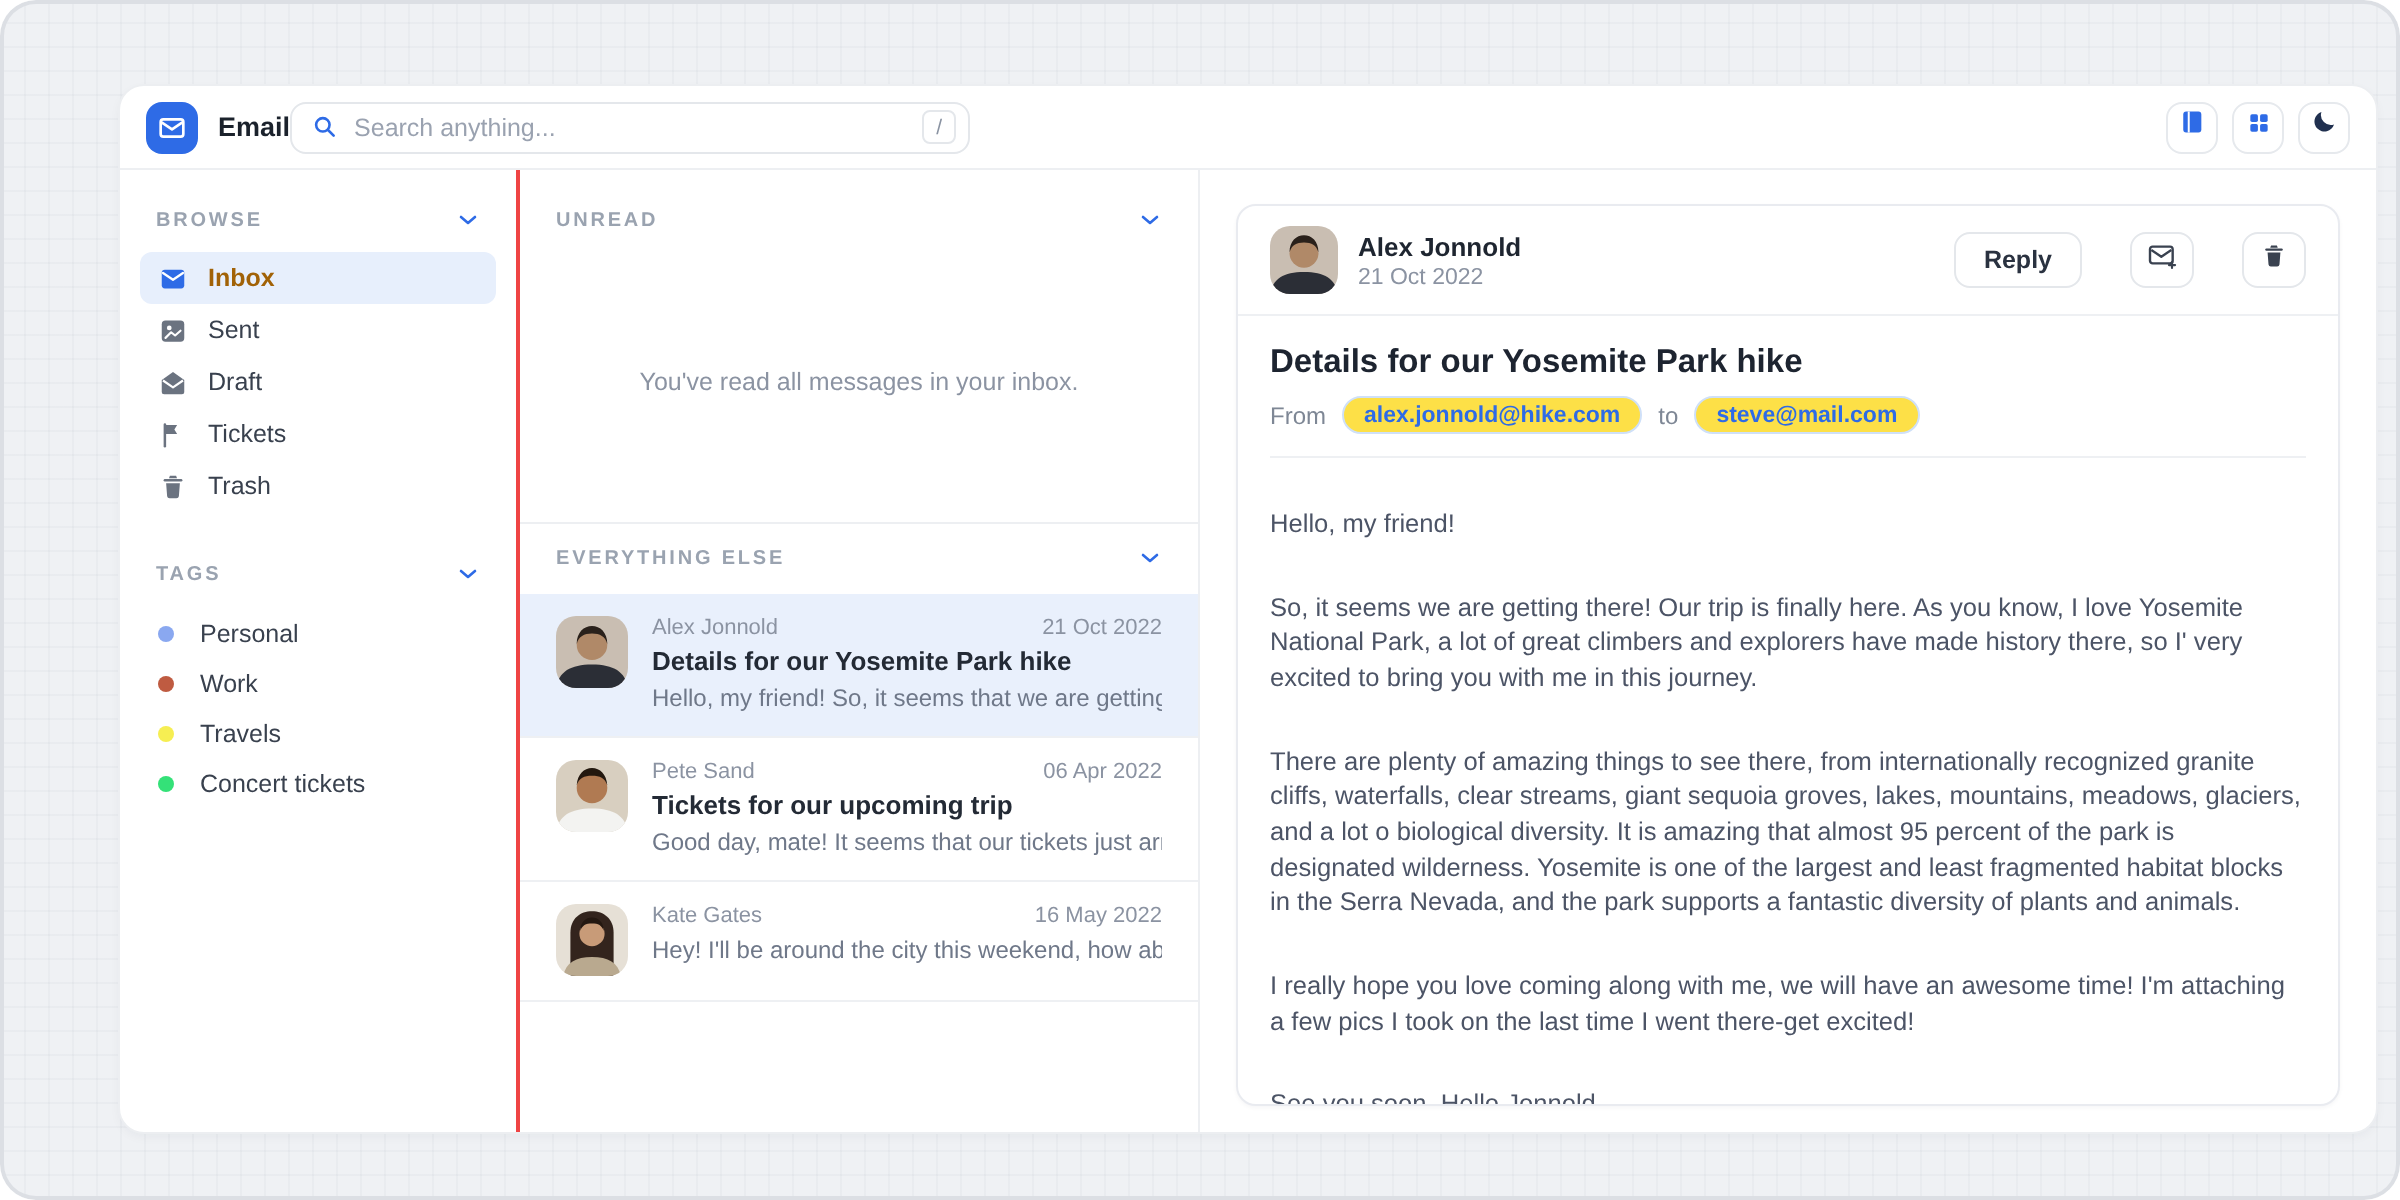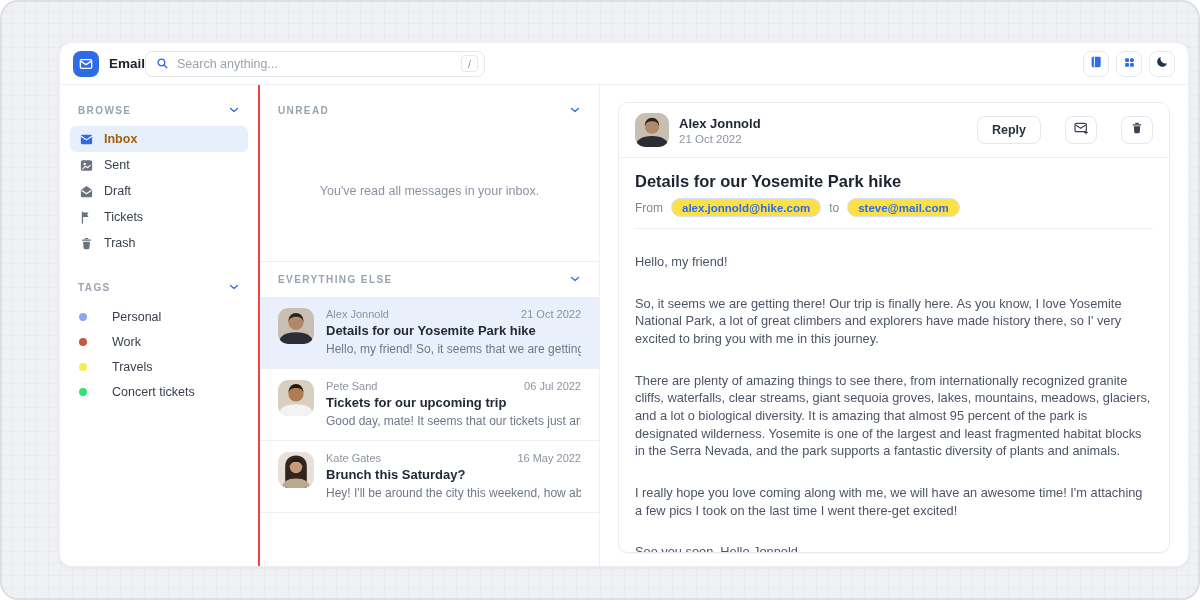--- a/index.html
+++ b/index.html
@@ -43,21 +43,21 @@
   .section-label { font-size:10px; font-weight:700; letter-spacing:1.4px; color:#9aa3b0; }
   .chev { color:#2e6be6; display:flex; cursor:pointer; }
 
   .nav { margin:5px 10px 0; }
   .nav-item { display:flex; align-items:center; gap:10px; height:26px; padding:0 9px; border-radius:6px; font-size:12.5px; color:#39414e; cursor:pointer; }
   .nav-item .nicon { display:flex; color:#6b7380; }
   .nav-item.active { background:#e7effc; color:#a16207; font-weight:700; }
   .nav-item.active .nicon { color:#2e6be6; }
 
   .tags-section { margin-top:20px; }
-  .tag-item { display:flex; align-items:center; gap:25px; height:25px; padding:0 19px; font-size:12.5px; color:#39414e; cursor:pointer; }
+  .tag-item { display:flex; align-items:center; gap:13px; height:25px; padding:0 19px; font-size:12.5px; color:#39414e; cursor:pointer; }
   .dot { width:8px; height:8px; border-radius:50%; flex:0 0 8px; }
 
   
   .maillist { width:340px; flex:0 0 340px; border-right:1px solid #edeff2; display:flex; flex-direction:column; padding-top:14px; }
   .unread-body { height:140px; display:flex; align-items:center; justify-content:center; font-size:12.5px; color:#8b93a2; }
   .ee-head { border-top:1px solid #edeff2; padding-top:11px; }
   .mail-item { display:flex; gap:12px; padding:11px 18px 12px; border-bottom:1px solid #eef0f3; cursor:pointer; }
   .mail-item.selected { background:#e9f0fc; }
   .avatar { width:36px; height:36px; border-radius:10px; overflow:hidden; flex:0 0 36px; }
   .avatar svg { display:block; width:100%; height:100%; }
@@ -282,21 +282,21 @@
               <svg viewBox="0 0 40 40">
                   <rect width="40" height="40" fill="#d8cfc0"></rect>
                   <circle cx="20" cy="15.5" r="8.5" fill="#b07a52"></circle>
                   <path d="M11.5 14c.5-6 4-9.5 8.5-9.5S28 8 28.5 14c-1.5-4-4-5.2-8.5-5.2S13 10 11.5 14z" fill="#23180f"></path>
                   <path d="M0 40c1.5-9 8-13 20-13s18.5 4 20 13z" fill="#f3f3f1"></path>
                 </svg>
             </div>
             <div class="mail-content">
               <div class="mail-top">
                 <span>Pete Sand</span>
-                <span>06 Jul 2022</span>
+                <span>06 Apr 2022</span>
               </div>
               <div class="mail-subject">Tickets for our upcoming trip</div>
               <div class="mail-preview">Good day, mate! It seems that our tickets just arrived...</div>
             </div>
           </div>
 
           <div class="mail-item">
             <div class="avatar">
               <svg viewBox="0 0 40 40">
                   <rect width="40" height="40" fill="#e6e0d6"></rect>
@@ -304,21 +304,20 @@
                   <circle cx="20" cy="16.5" r="7" fill="#c89b78"></circle>
                   <path d="M13.5 15c0-5 3-7.5 6.5-7.5s6.5 2.5 6.5 7.5c-1-3.2-3-4.2-6.5-4.2s-5.5 1-6.5 4.2z" fill="#241811"></path>
                   <path d="M4 40c1.5-7.5 7-10.5 16-10.5S34.5 32.5 36 40z" fill="#b9a98f"></path>
                 </svg>
             </div>
             <div class="mail-content">
               <div class="mail-top">
                 <span>Kate Gates</span>
                 <span>16 May 2022</span>
               </div>
-              <div class="mail-subject">Brunch this Saturday?</div>
               <div class="mail-preview">Hey! I'll be around the city this weekend, how about a...</div>
             </div>
           </div>
         </div>
       </div>
 
       <div class="detail-wrap">
         <div class="detail-card">
           <div class="detail-header">
             <div class="avatar small">

